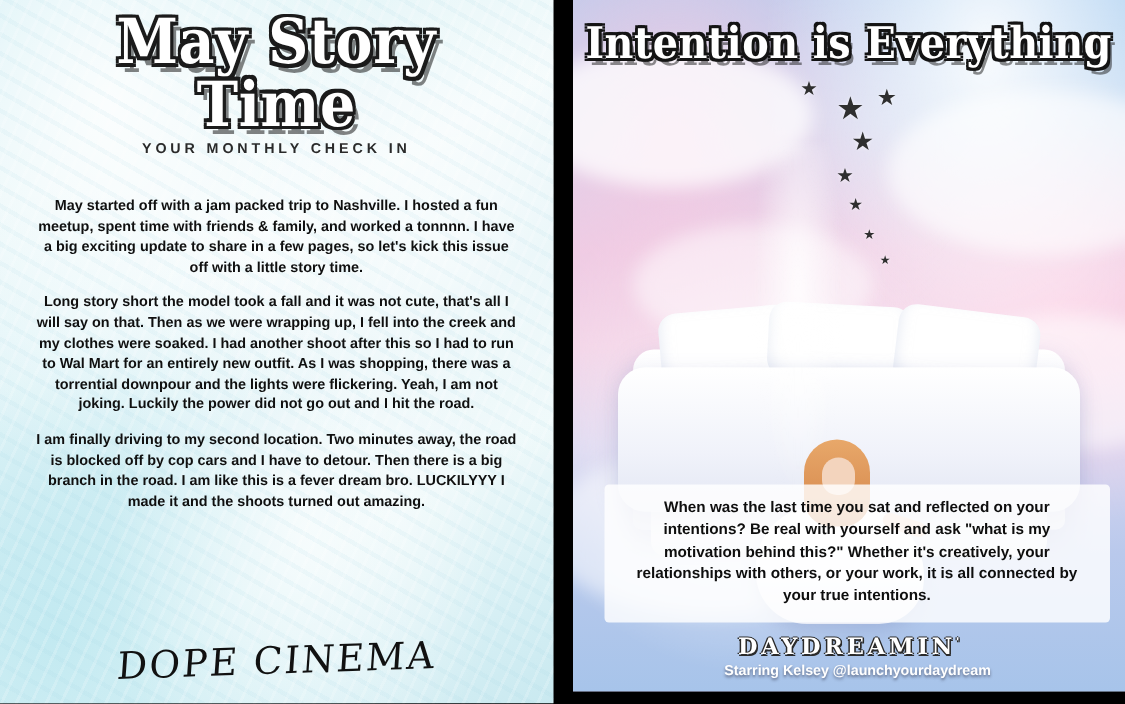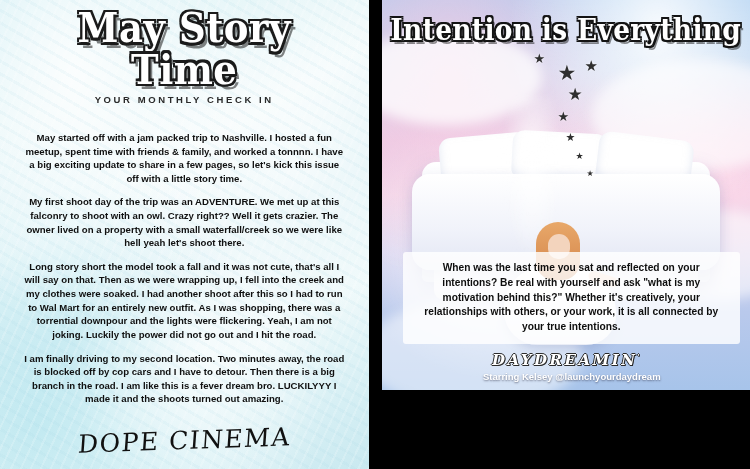--- a/index.html
+++ b/index.html
@@ -87,21 +87,21 @@
     color: #111;
     letter-spacing: 1.5px;
     margin-top: 2px;
     transform: rotate(-2deg) skewX(-6deg);
     display: inline-block;
   }
 
   
   .right-page {
     position: relative;
-    width: 375px; height: 390px;
+    width: 375px; height: 461px;
     overflow: hidden;
     background:
       radial-gradient(ellipse at 75% 8%, rgba(255,255,255,0.9) 0%, rgba(255,255,255,0) 38%),
       radial-gradient(ellipse at 18% 20%, rgba(247,200,225,0.85) 0%, rgba(247,200,225,0) 45%),
       radial-gradient(ellipse at 88% 45%, rgba(255,214,232,0.8) 0%, rgba(255,214,232,0) 40%),
       radial-gradient(ellipse at 30% 62%, rgba(255,255,255,0.75) 0%, rgba(255,255,255,0) 40%),
       linear-gradient(180deg, #a9cdf0 0%, #c3d9f2 18%, #e8cfe6 36%, #f0d7e9 50%, #d9d6f0 64%, #b9c9ec 80%, #a7c4ea 100%);
   }
   .cloud {
     position: absolute;
@@ -223,21 +223,20 @@
     z-index: 7;
     text-align: center;
   }
   .brand {
     font-family: "DejaVu Serif", serif;
     font-weight: bold;
     font-size: 15px;
     letter-spacing: 2.5px;
     color: #ffffff;
     text-shadow: 1px 1px 0 #2b2b2b, -1px 0 0 #2b2b2b, 0 -1px 0 #2b2b2b, 1px 0 0 #2b2b2b, 0 1px 0 #2b2b2b;
-    font-style: italic;
   }
   .brand sup { font-size: 7px; vertical-align: super; letter-spacing: 0; }
   .starring {
     margin-top: 2px;
     font-size: 9.5px;
     color: #ffffff;
     font-weight: bold;
     text-shadow: 0 1px 2px rgba(40,40,60,0.6);
     padding-left: 12px;
   }
@@ -246,21 +245,20 @@
 <body>
 
 <div class="spread">
 
   <div class="left-page">
     <div class="left-inner">
       <div class="mag-title">May Story Time</div>
       <div class="mag-subtitle">YOUR MONTHLY CHECK IN</div>
       <div class="body-copy">
         <p>May started off with a jam packed trip to Nashville. I hosted a fun meetup, spent time with friends &amp; family, and worked a tonnnn. I have a big exciting update to share in a few pages, so let's kick this issue off with a little story time.</p>
-        <p>My first shoot day of the trip was an ADVENTURE. We met up at this falconry to shoot with an owl. Crazy right?? Well it gets crazier. The owner lived on a property with a small waterfall/creek so we were like hell yeah let's shoot there.</p>
         <p>Long story short the model took a fall and it was not cute, that's all I will say on that. Then as we were wrapping up, I fell into the creek and my clothes were soaked. I had another shoot after this so I had to run to Wal Mart for an entirely new outfit. As I was shopping, there was a torrential downpour and the lights were flickering. Yeah, I am not joking. Luckily the power did not go out and I hit the road.</p>
         <p>I am finally driving to my second location. Two minutes away, the road is blocked off by cop cars and I have to detour. Then there is a big branch in the road. I am like this is a fever dream bro. LUCKILYYY I made it and the shoots turned out amazing.</p>
       </div>
       <div class="signature-block">
         
         <div class="sig-name">DOPE CINEMA</div>
       </div>
     </div>
   </div>
 

